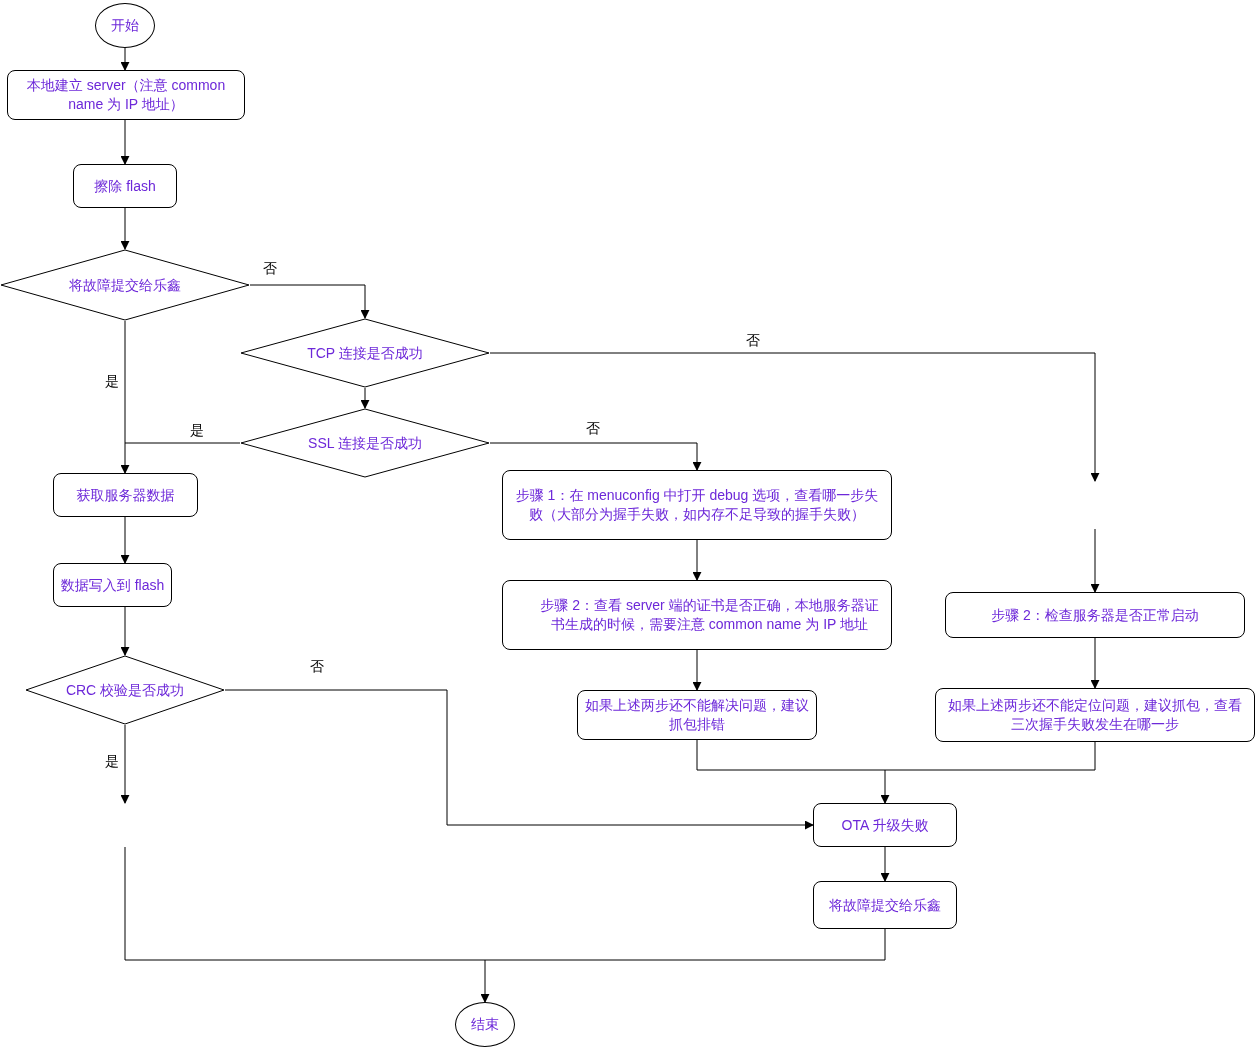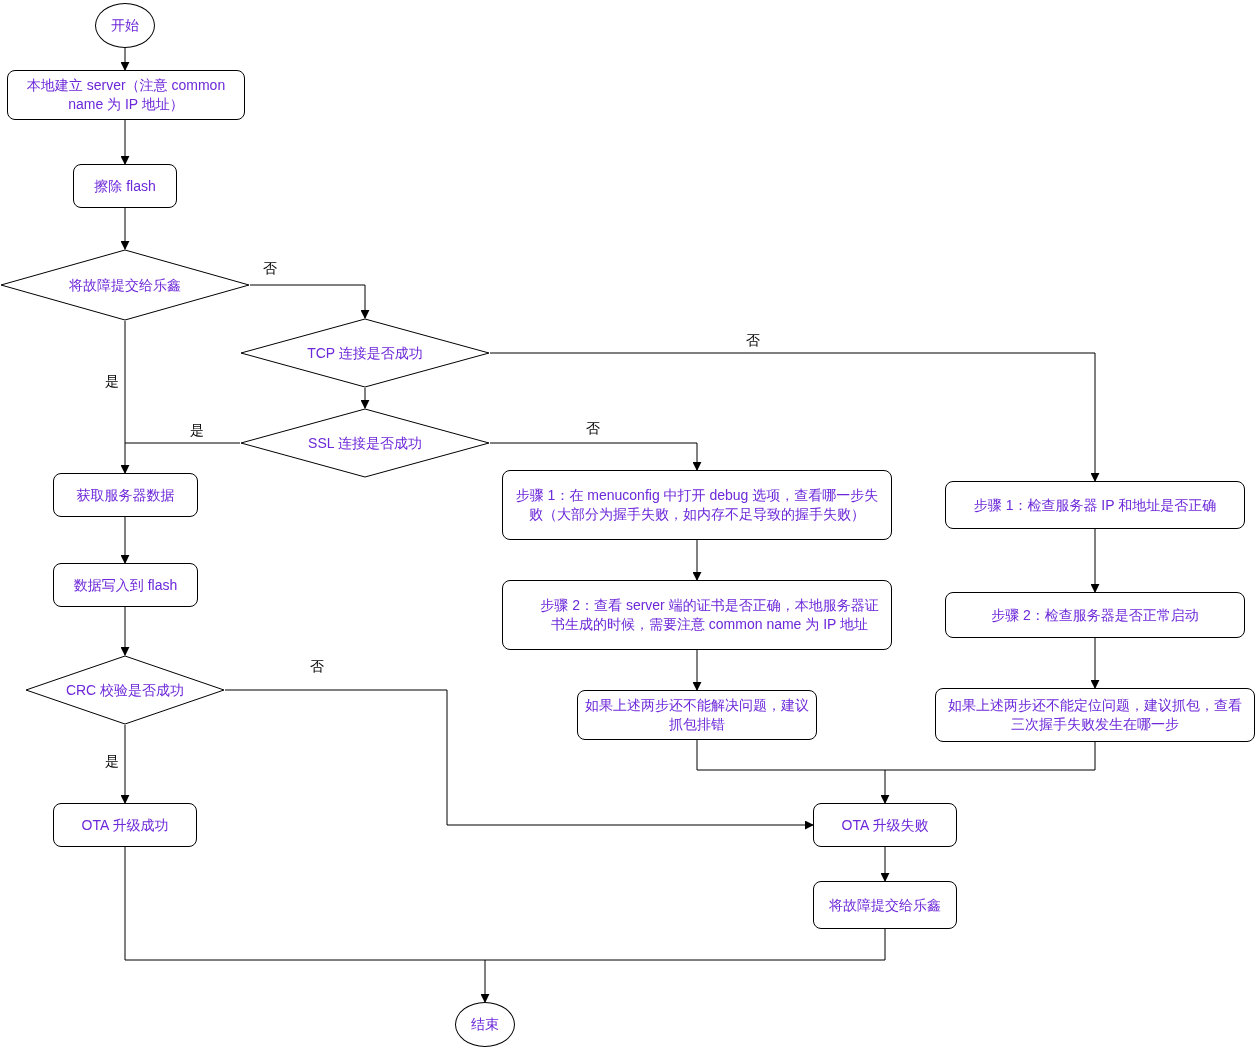--- a/index.html
+++ b/index.html
@@ -86,48 +86,42 @@
     <svg width="250" height="70">
         <polygon points="125,1 249,35 125,69 1,35" fill="#fff" stroke="#000" stroke-width="1"></polygon>
       </svg>
     <span class="lbl">SSL 连接是否成功</span>
   </div>
 
   <div class="node rect" style="left:53px;top:473px;width:145px;height:44px;">
     <span>获取服务器数据</span>
   </div>
 
-  <div class="node rect" style="left:53px;top:563px;width:145px;height:44px;">
+  <div class="node rect" style="left:53px;top:563px;width:119px;height:44px;">
     <span>数据写入到 flash</span>
   </div>
 
   <div class="node diamond" style="left:25px;top:655px;width:200px;height:70px;">
     <svg width="200" height="70">
         <polygon points="100,1 199,35 100,69 1,35" fill="#fff" stroke="#000" stroke-width="1"></polygon>
       </svg>
     <span class="lbl">CRC 校验是否成功</span>
   </div>
 
-  <div class="node rect" style="left:53px;top:803px;width:144px;height:44px;">
-    <span>OTA 升级成功</span>
-  </div>
 
   <div class="node rect" style="left:502px;top:470px;width:390px;height:70px;">
     <span>步骤 1：在 menuconfig 中打开 debug 选项，查看哪一步失败（大部分为握手失败，如内存不足导致的握手失败）</span>
   </div>
   <div class="node rect" style="left:502px;top:580px;width:390px;height:70px;padding-left:31px;">
     <span>步骤 2：查看 server 端的证书是否正确，本地服务器证书生成的时候，需要注意 common name 为 IP 地址</span>
   </div>
   <div class="node rect" style="left:577px;top:690px;width:240px;height:50px;font-family:Liberation Serif, serif;">
     <span>如果上述两步还不能解决问题，建议抓包排错</span>
   </div>
 
-  <div class="node rect" style="left:945px;top:481px;width:300px;height:48px;">
-    <span>步骤 1：检查服务器 IP 和地址是否正确</span>
-  </div>
   <div class="node rect" style="left:945px;top:592px;width:300px;height:46px;">
     <span>步骤 2：检查服务器是否正常启动</span>
   </div>
   <div class="node rect" style="left:935px;top:688px;width:320px;height:54px;">
     <span>如果上述两步还不能定位问题，建议抓包，查看三次握手失败发生在哪一步</span>
   </div>
 
   <div class="node rect" style="left:813px;top:803px;width:144px;height:44px;">
     <span>OTA 升级失败</span>
   </div>

